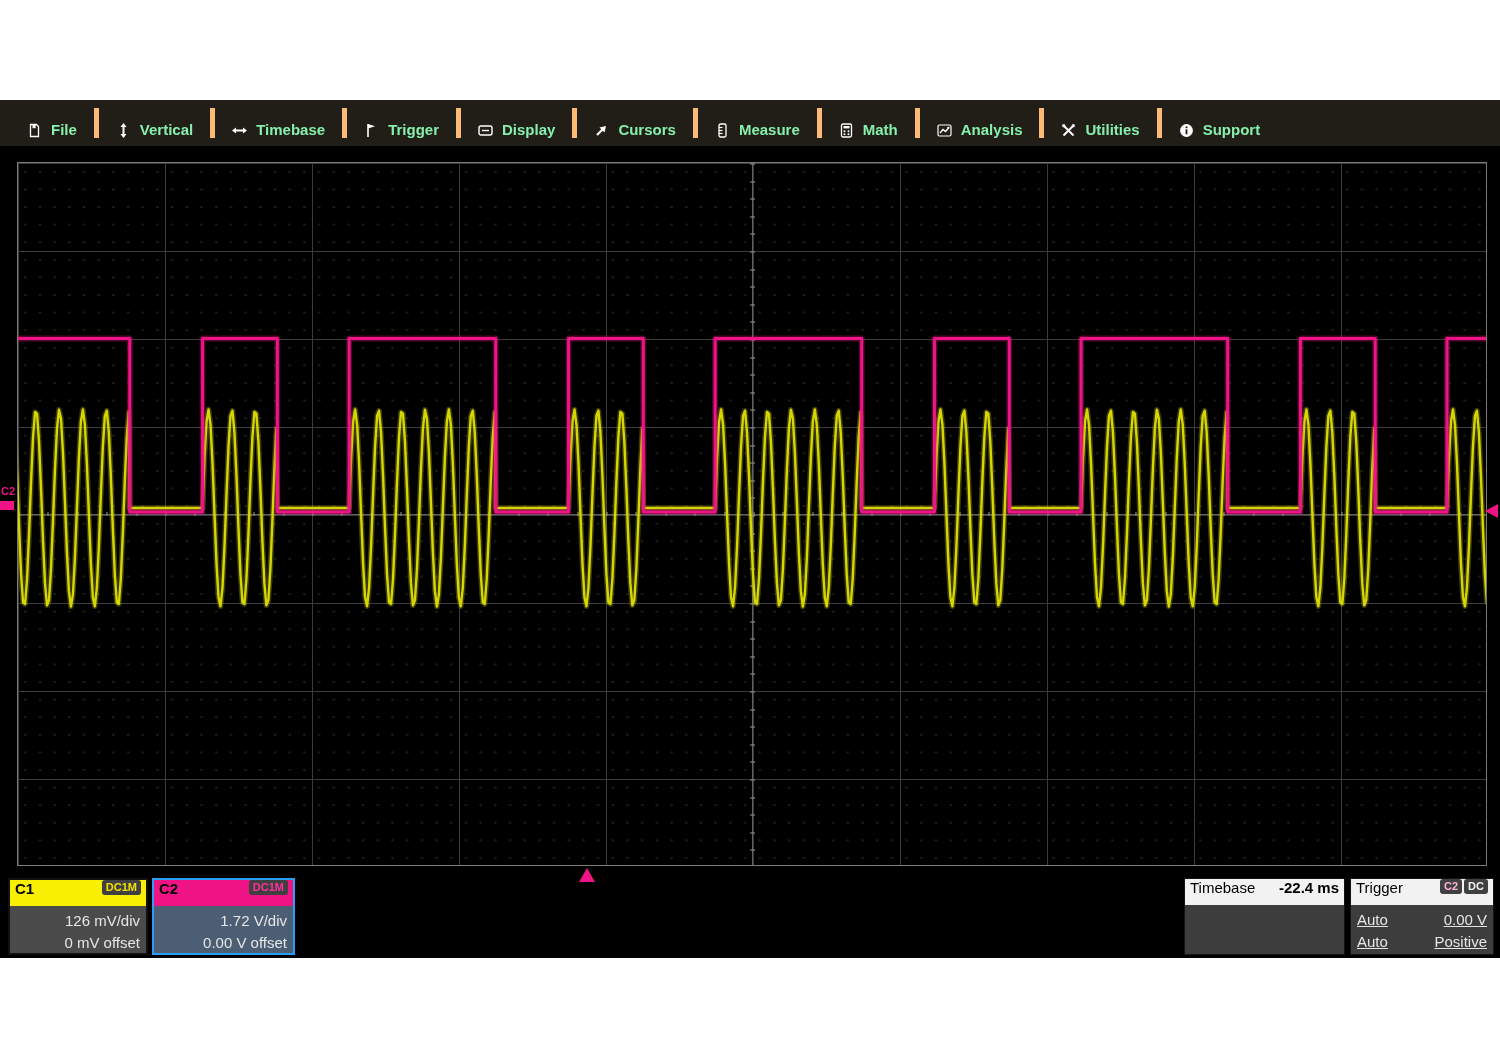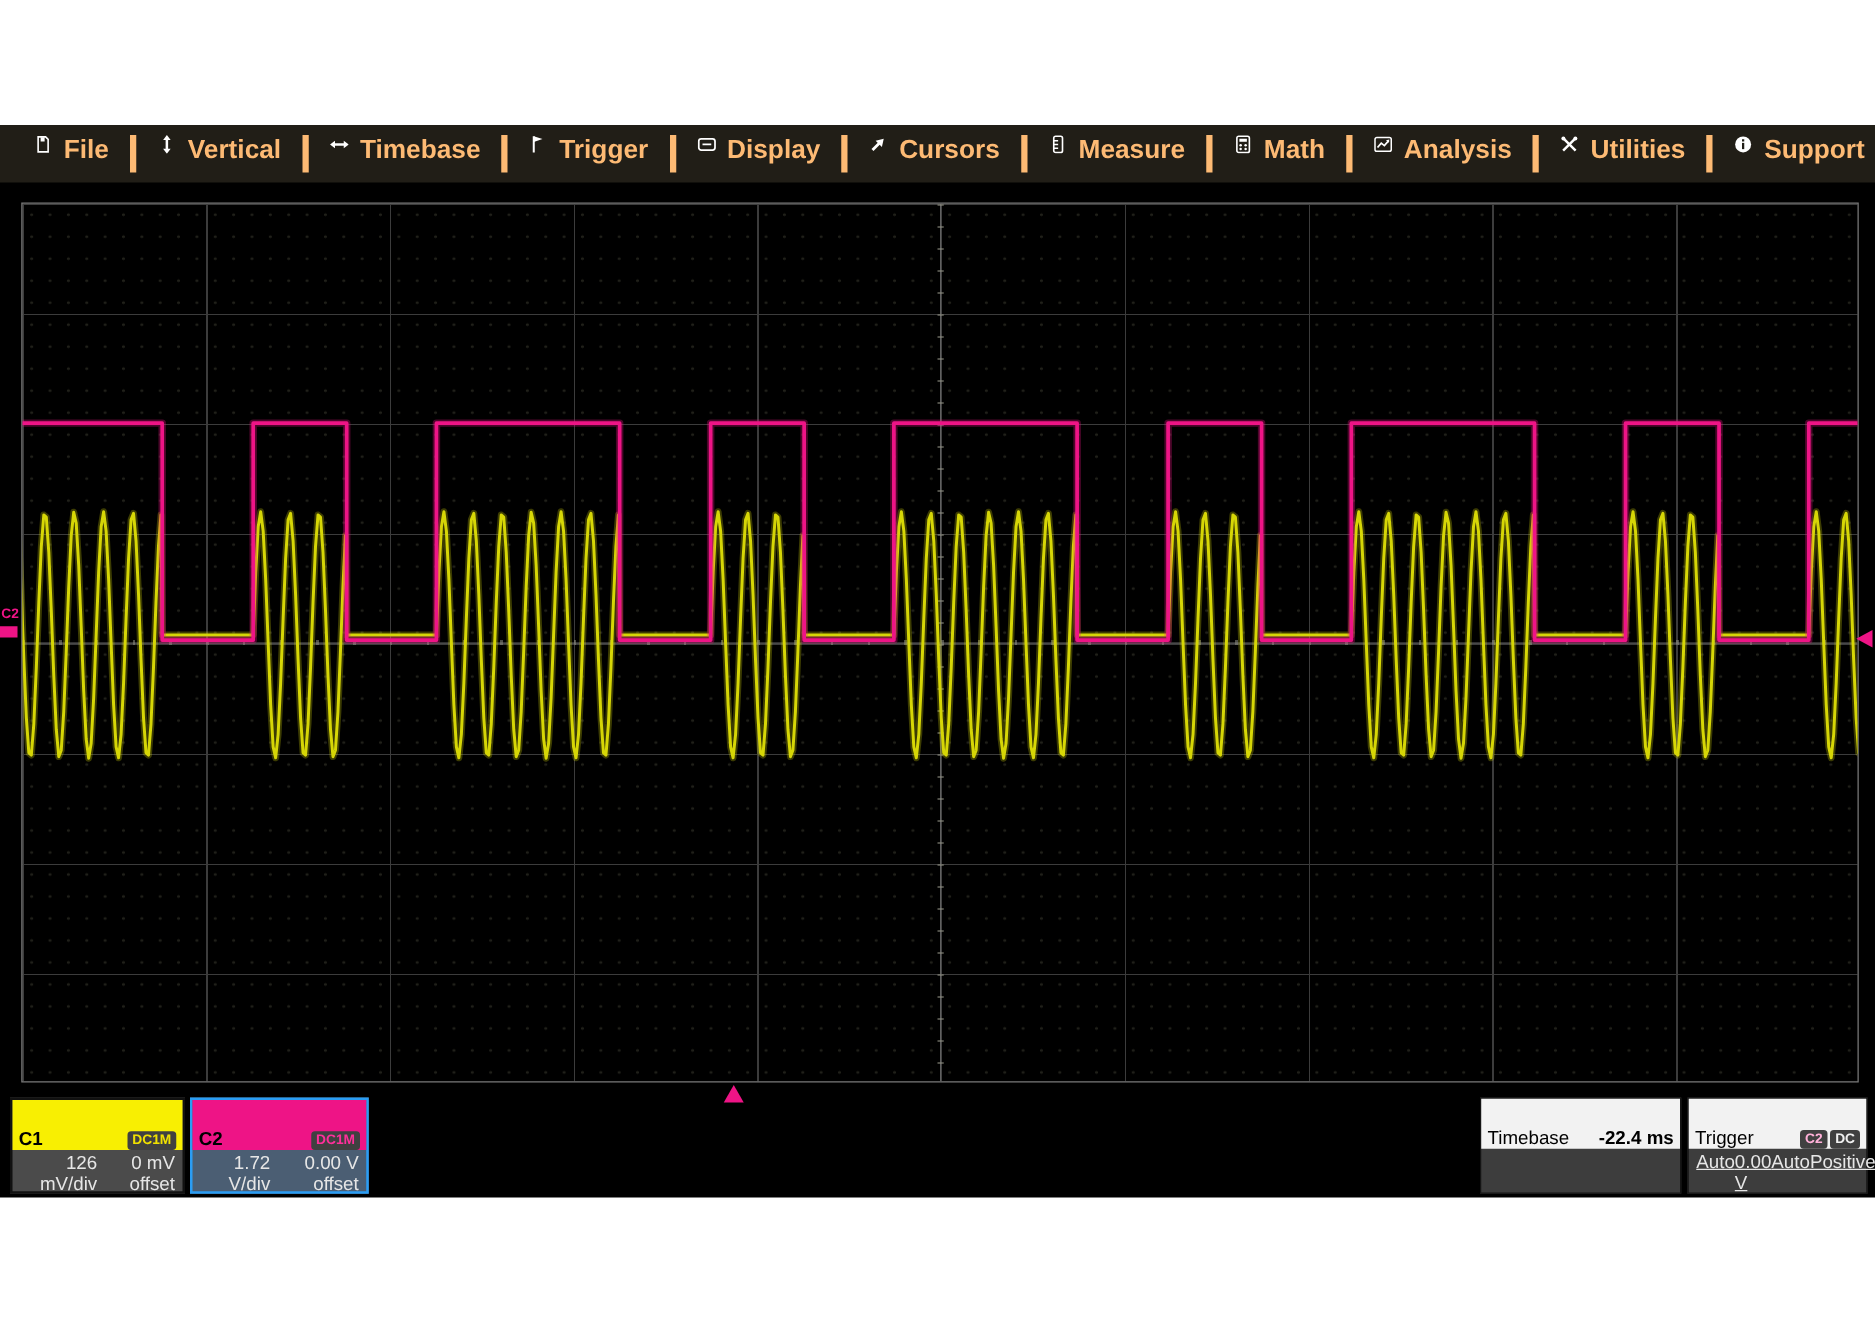--- a/index.html
+++ b/index.html
@@ -3,21 +3,21 @@
 <meta charset="utf-8">
 <style>
   html,body{margin:0;padding:0;}
   body{width:1500px;height:1060px;background:#ffffff;font-family:"Liberation Sans",sans-serif;position:relative;overflow:hidden;}
   *{box-sizing:border-box;}
 
   .app{position:absolute;left:0;top:100px;width:1500px;height:858px;background:#000;}
 
   
   .menubar{position:absolute;left:0;top:0;width:1500px;height:46px;background:#211e17;display:flex;align-items:center;padding-left:10px;}
-  .menu-item{display:flex;align-items:flex-start;gap:9px;padding:0 17px;height:30px;color:#fdba74;font-size:21px;font-weight:bold;cursor:default;position:relative;}
+  .menu-item{display:flex;align-items:flex-end;gap:9px;padding:0 17px;height:30px;color:#86efac;font-size:15px;font-weight:bold;cursor:default;position:relative;}
   .menu-item + .menu-item{border-left:5px solid #fdba74;}
   .mi-icon{width:15px;height:15px;flex:0 0 auto;}
   .mi-icon svg{display:block;width:15px;height:15px;}
 
   
   .plot{position:absolute;left:17px;top:62px;width:1470px;height:704px;background:#000;
         border:1px solid #7a7a7a;
         background-image:
           repeating-linear-gradient(to right, #3c3c3c 0 1px, transparent 1px 147px),
           repeating-linear-gradient(to bottom, #3c3c3c 0 1px, transparent 1px 88px);}
@@ -35,22 +35,22 @@
   
   .c2-offset-label{position:absolute;left:1px;top:386px;color:#ee1486;font-size:11px;font-weight:bold;line-height:11px;}
   .c2-offset-dash{position:absolute;left:0;top:401px;width:14px;height:9px;background:#ee1486;}
   .trig-level-arrow{position:absolute;left:1485px;top:404px;width:0;height:0;
         border-top:7px solid transparent;border-bottom:7px solid transparent;border-right:13px solid #ee1486;}
   .trig-pos-arrow{position:absolute;left:579px;top:768px;width:0;height:0;
         border-left:8px solid transparent;border-right:8px solid transparent;border-bottom:14px solid #ee1486;}
 
   
   .box{position:absolute;top:778px;height:77px;font-size:15px;}
-  .box .hdr{height:40px;display:flex;align-items:flex-end;justify-content:space-between;padding:0 5px;font-weight:bold;}
-  .box .bodyrows{height:51px;padding:2px 6px 2px 6px;display:flex;justify-content:space-evenly;color:#e6e6e6;}
+  .box .hdr{height:26px;display:flex;align-items:flex-start;justify-content:space-between;padding:0 5px;font-weight:bold;}
+  .box .bodyrows{height:51px;padding:2px 6px 2px 6px;display:flex;flex-direction:column;justify-content:space-evenly;color:#e6e6e6;}
   .row-r{text-align:right;}
   .row-sb{display:flex;justify-content:space-between;text-decoration:underline;}
   .badge{background:#404040;border-radius:3px;padding:1px 4px;font-size:11px;font-weight:bold;line-height:13px;}
 
   .c1-box{left:8px;width:140px;background:#4b4b4b;border:2px solid #111;}
   .c1-box .hdr{background:#f8ef02;color:#000;}
   .c1-box .badge{color:#f0e000;}
   .c2-box{left:152px;width:143px;background:#4b5e73;border:2px solid #2a9df4;}
   .c2-box .hdr{background:#ee1486;color:#000;}
   .c2-box .badge{color:#ff2f9a;}

